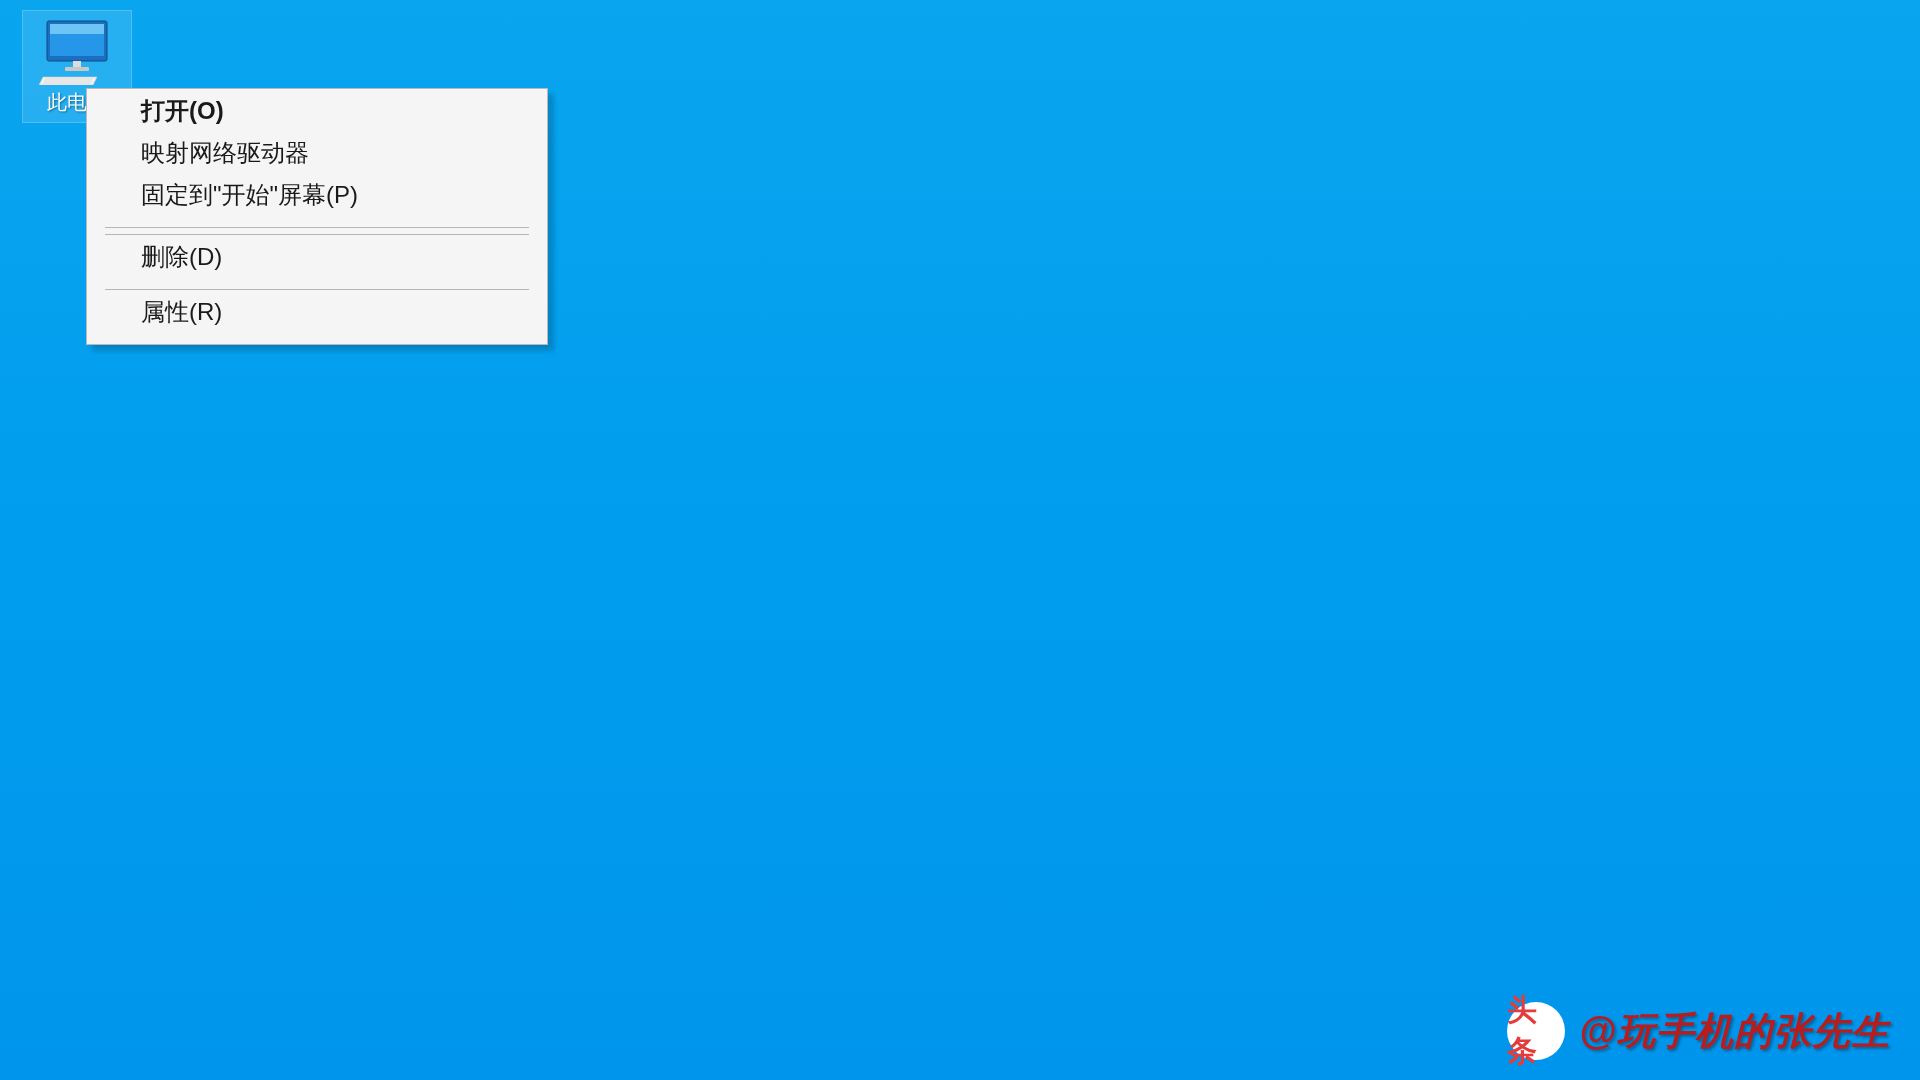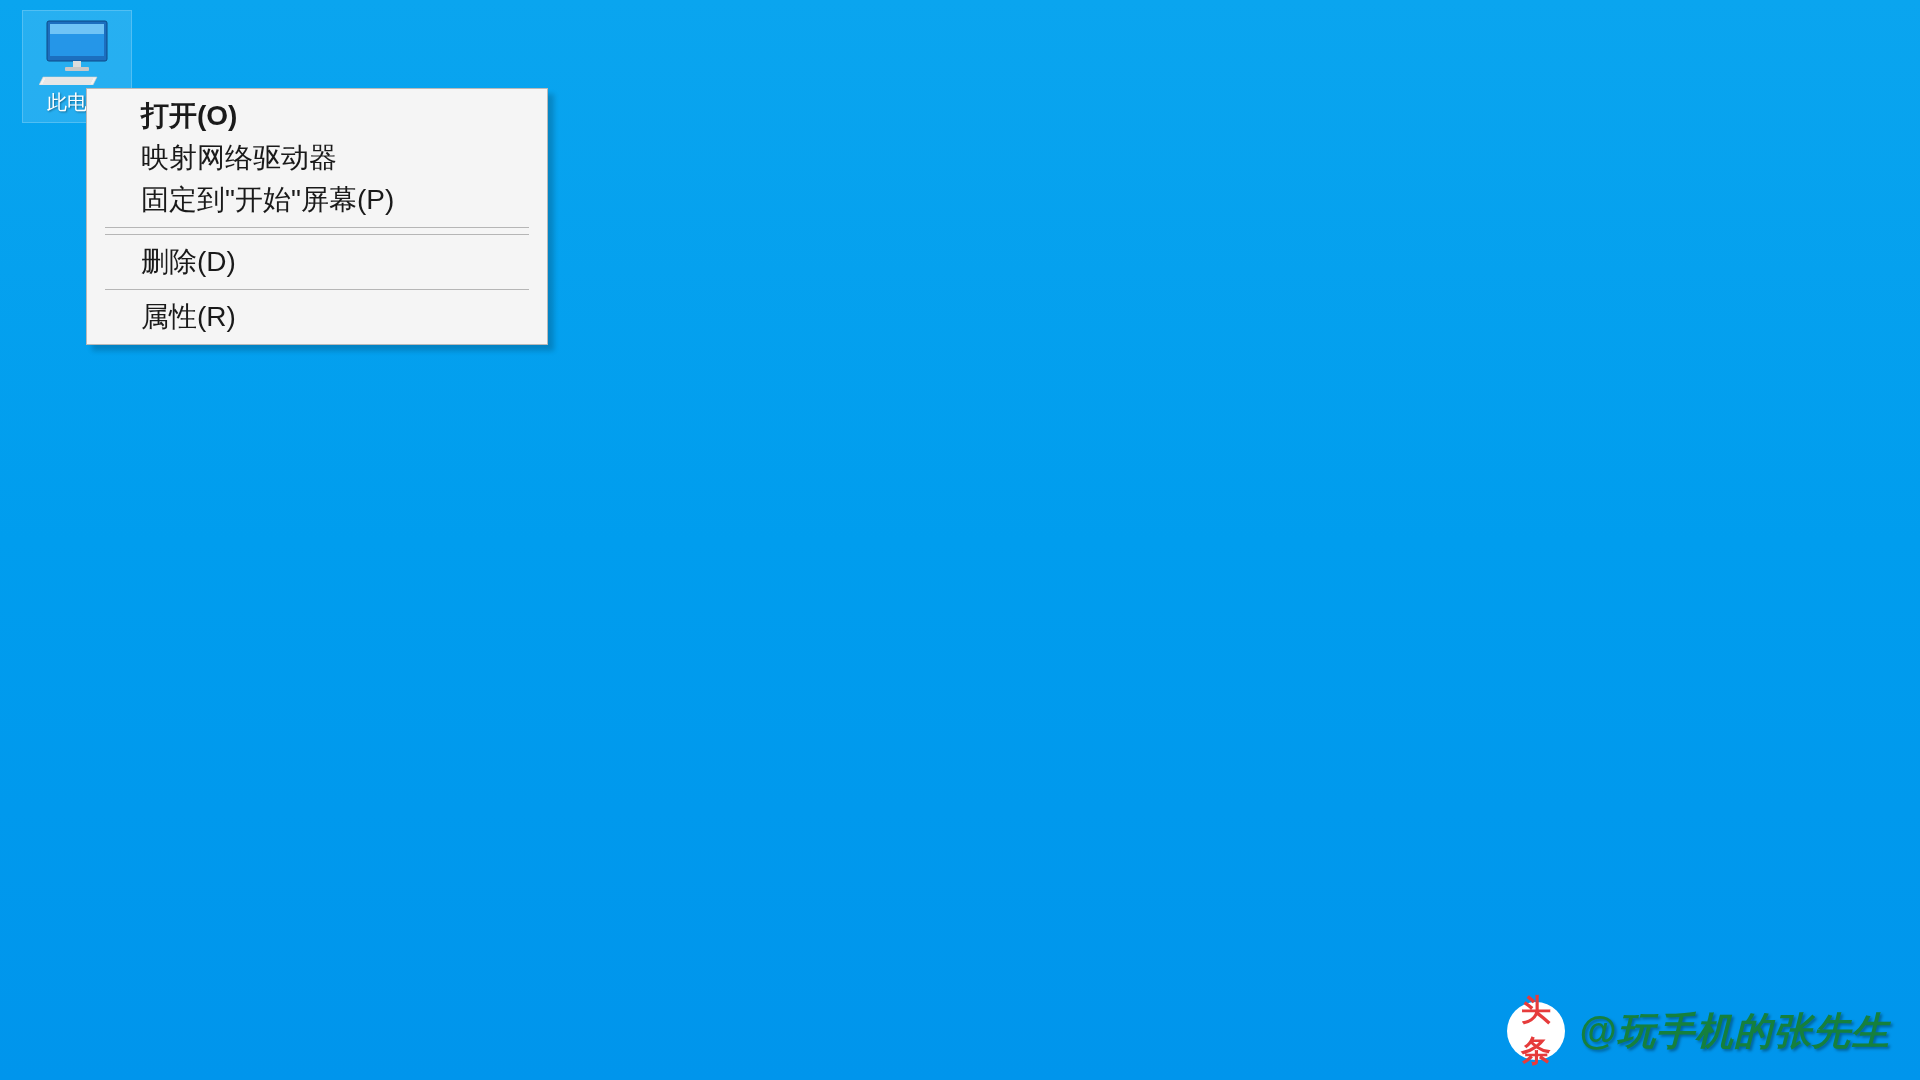--- a/index.html
+++ b/index.html
@@ -46,24 +46,23 @@
       top: 88px;
       left: 86px;
       width: 462px;
       background: #f5f5f5;
       border: 1px solid #b9b9b9;
       box-shadow: 6px 6px 5px rgba(0,0,0,0.18);
       padding: 6px 4px;
     }
     .menu-item {
       display: flex;
-      align-items: center;
       height: 42px;
       padding-left: 50px;
-      font-size: 28px;
+      font-size: 24px;
       color: #1a1a1a;
       cursor: default;
       position: relative;
     }
     .menu-item.bold { font-weight: 700; }
     .menu-item.highlighted {
       outline: 4px solid #e60000;
       outline-offset: -2px;
       z-index: 2;
     }
@@ -86,24 +85,23 @@
       width: 58px;
       height: 58px;
       border-radius: 50%;
       background: #ffffff;
       color: #e63b3b;
       display: flex;
       align-items: center;
       justify-content: center;
       font-size: 30px;
       font-weight: 700;
-      text-align: center;
     }
     .wm-text {
-      color: #15803d;
+      color: #b91c1c;
       font-size: 38px;
       font-weight: 700;
       font-style: italic;
       text-shadow: 2px 2px 3px rgba(0,0,0,0.35);
       letter-spacing: 1px;
     }
   </style>
 </head>
 <body>
 

